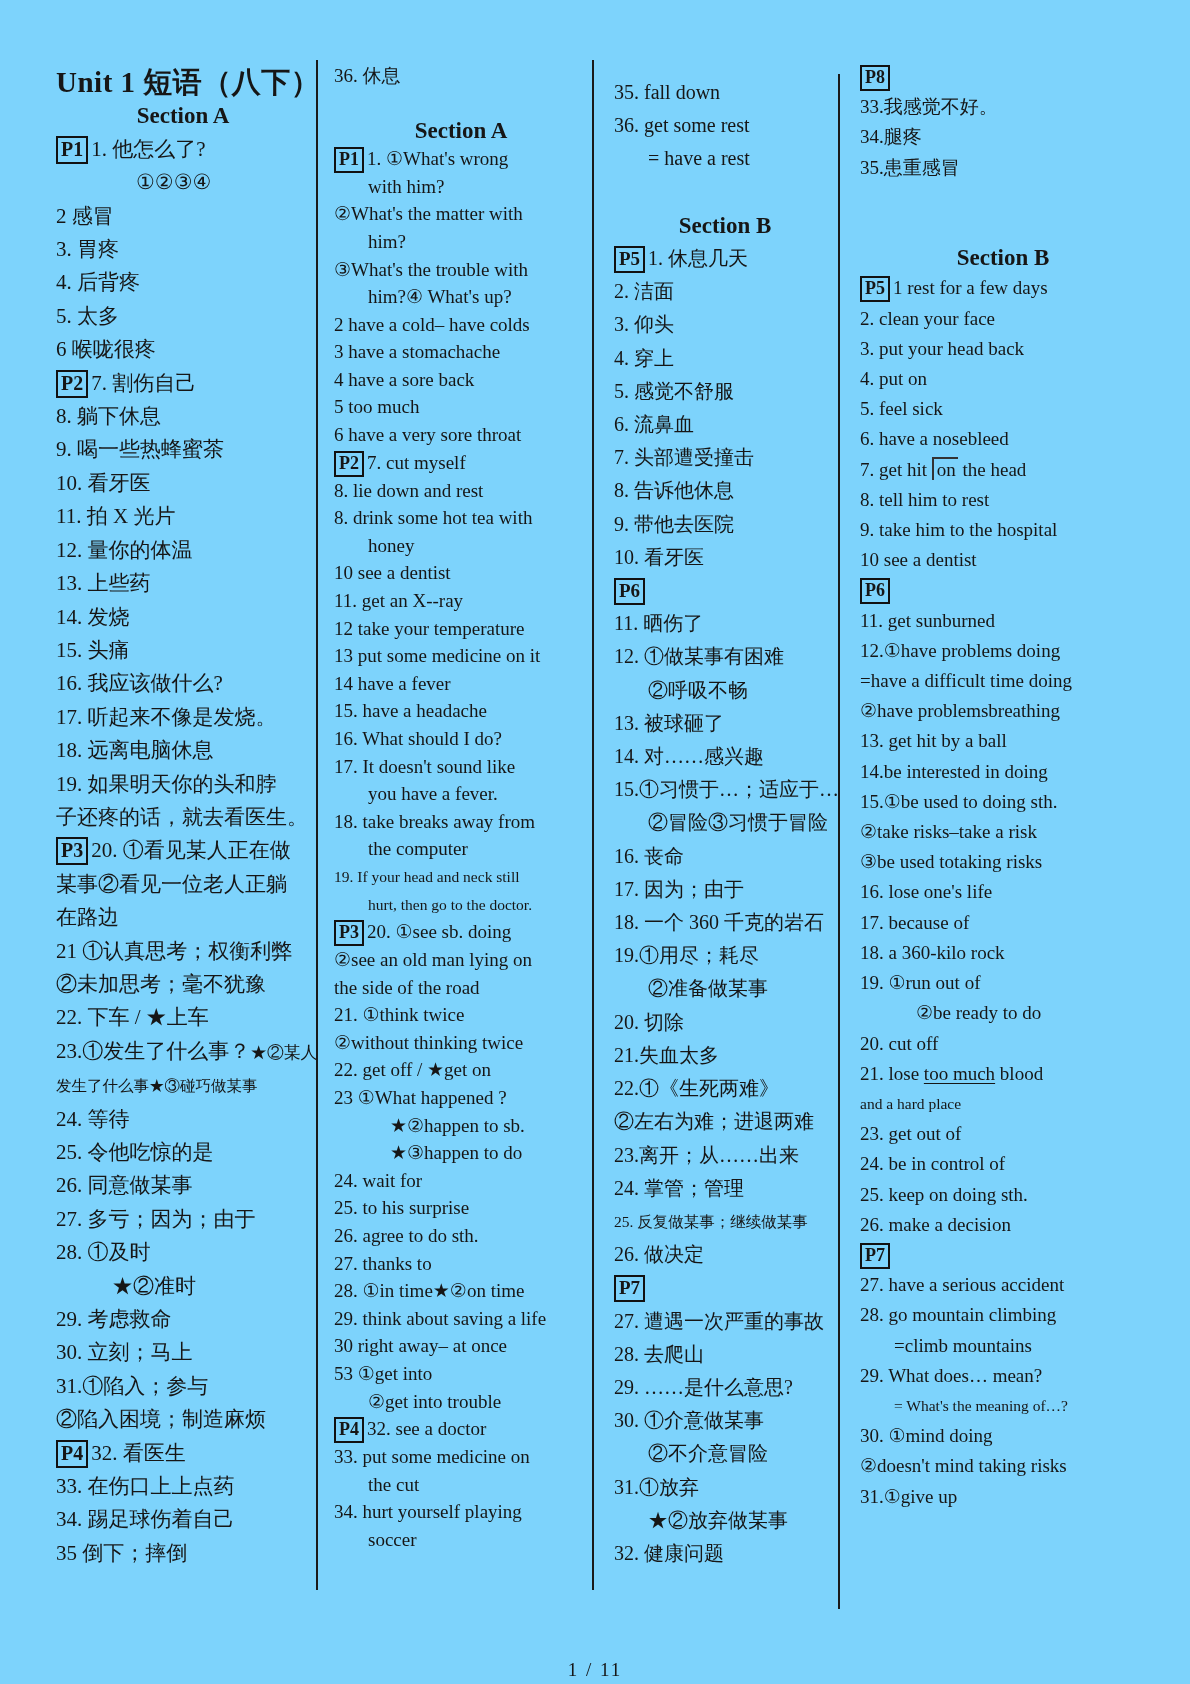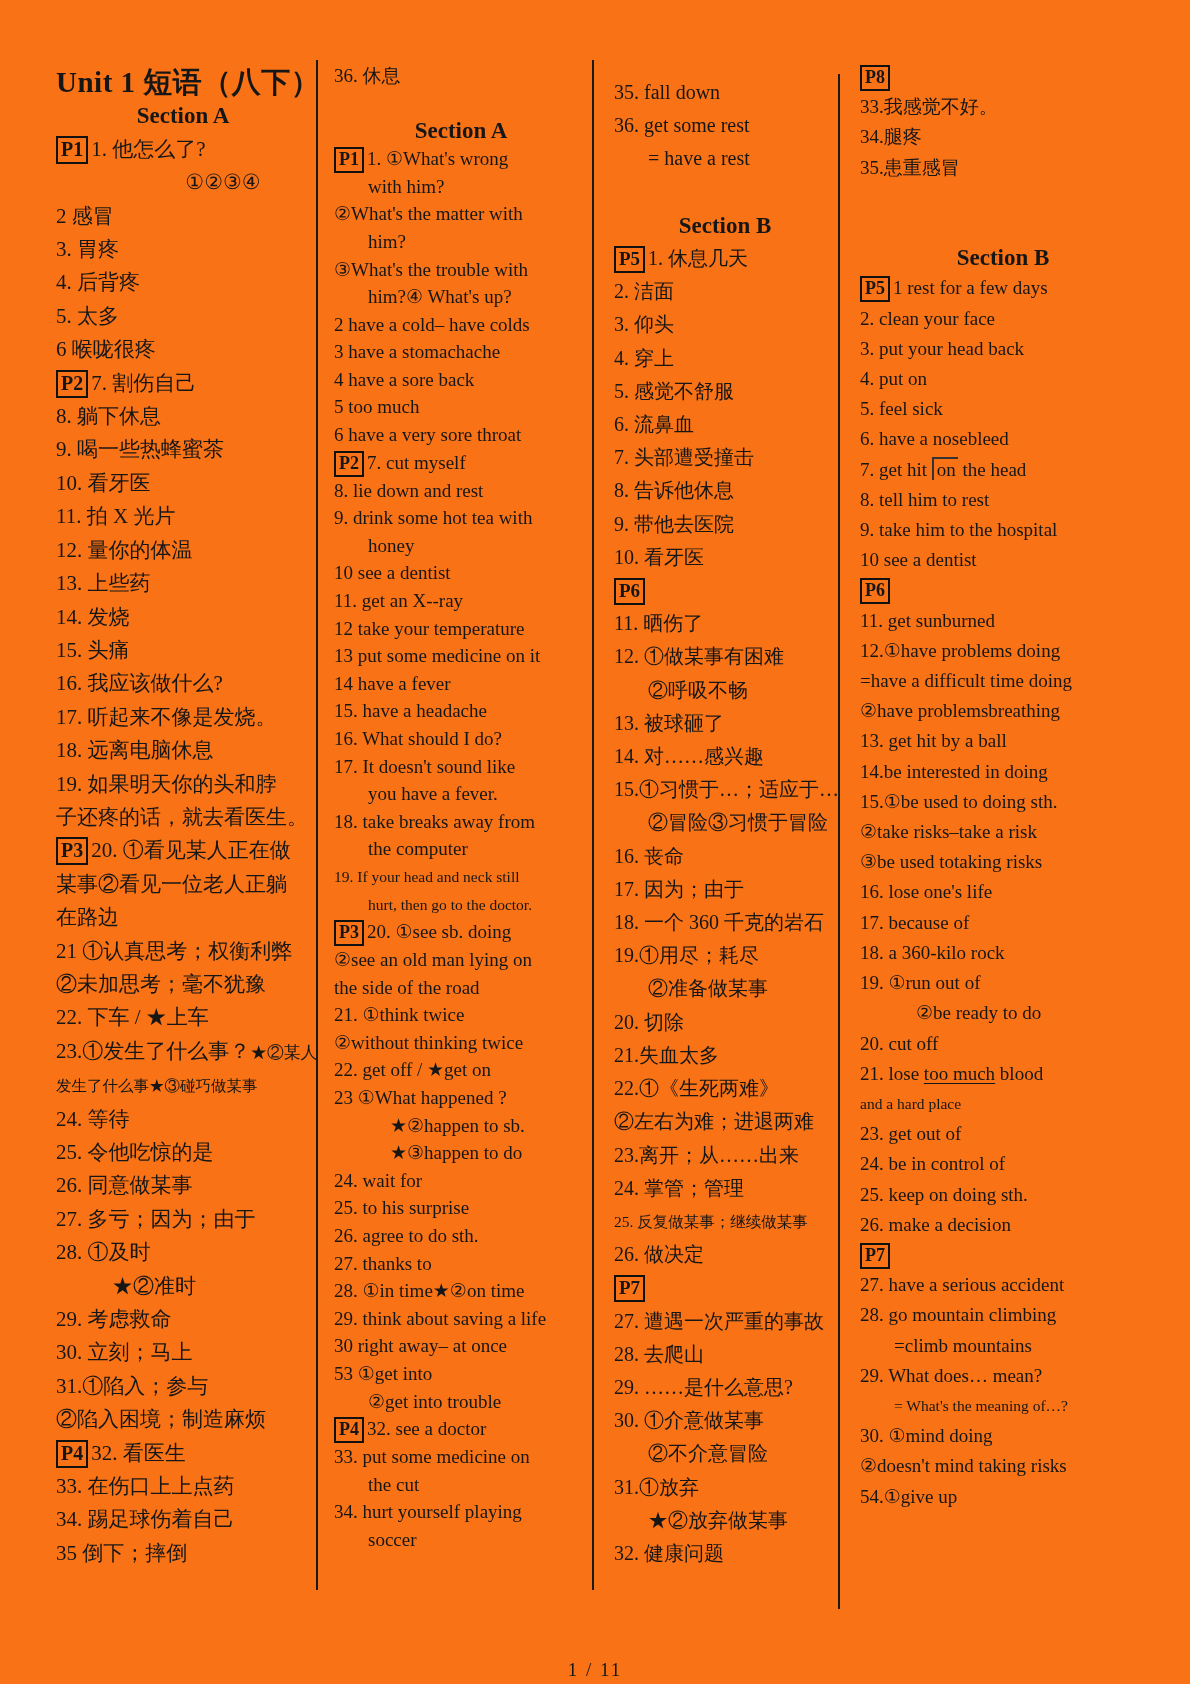--- a/index.html
+++ b/index.html
@@ -1,36 +1,36 @@
 <!DOCTYPE html>
 <html><head>
 <meta charset="utf-8">
 <style>
   html,body { margin:0; padding:0; background:#e8e8e8; }
   .page {
     position:relative;
     width:1190px; height:1684px;
     margin:0 auto;
-    background:#f97316;
+    background:#7dd3fc;
     color:#161616;
     font-family:"Liberation Serif","DejaVu Serif",serif;
     overflow:hidden;
   }
   .columns { position:absolute; top:60px; left:42px; display:flex; }
   .col { box-sizing:border-box; }
   .col1 { width:276px; padding:6px 6px 0 14px; font-size:21px; line-height:33.4px; height:1530px; border-right:2px solid #1a1a1a; }
   .col2 { width:276px; padding:2px 4px 0 16px;  font-size:19px; line-height:27.6px; height:1530px; border-right:2px solid #1a1a1a; }
   .col3 { width:246px; padding:2px 2px 0 20px;  font-size:20px; line-height:33.2px; height:1535px; border-right:2px solid #1a1a1a;margin-top:14px; }
   .col4 { width:308px; padding:2px 2px 0 20px;  font-size:19px; line-height:30.2px; }
   .line { white-space:nowrap; min-height:1em; }
   .title { font-weight:bold; font-size:29px; letter-spacing:0.5px; }
   .sec   { font-weight:bold; font-size:23px; text-align:center; }
   .ind1 { padding-left:34px; }
   .ind2 { padding-left:56px; }
-  .ind3 { padding-left:80px;text-align:center; }
+  .ind3 { padding-left:80px; }
   .small { font-size:15.5px; }
   .sm { font-size:0.8em; }
   .u { text-decoration:underline; text-underline-offset:3px; }
   .bx { border-left:2px solid #333; border-top:2px solid #333; padding:0 2px 0 3px; }
   .pbox {
     display:inline-block;
     border:2px solid #111;
     font-weight:bold;
     line-height:1.05;
     padding:1px 3px 2px 3px;
@@ -104,21 +104,21 @@
         <div class="line ind1"><span>him?</span></div>
         <div class="line"><span>③What's the trouble with</span></div>
         <div class="line ind1"><span>him?④  What's up?</span></div>
         <div class="line"><span>2  have a cold– have colds</span></div>
         <div class="line"><span>3  have a stomachache</span></div>
         <div class="line"><span>4  have a sore back</span></div>
         <div class="line"><span>5  too much</span></div>
         <div class="line"><span>6  have a very sore throat</span></div>
         <div class="line"><span class="pbox">P2</span><span>7.  cut myself</span></div>
         <div class="line"><span>8. lie down and rest</span></div>
-        <div class="line"><span>9.  drink some hot tea with</span></div>
+        <div class="line"><span>8.  drink some hot tea with</span></div>
         <div class="line ind1"><span>honey</span></div>
         <div class="line"><span>10  see a dentist</span></div>
         <div class="line"><span>11.  get an X--ray</span></div>
         <div class="line"><span>12  take your temperature</span></div>
         <div class="line"><span>13  put some medicine on it</span></div>
         <div class="line"><span>14 have a fever</span></div>
         <div class="line"><span>15.  have a headache</span></div>
         <div class="line"><span>16.  What should I do?</span></div>
         <div class="line"><span>17.  It doesn't sound like</span></div>
         <div class="line ind1"><span>you have a fever.</span></div>
@@ -238,17 +238,17 @@
         <div class="line"><span>25. keep on doing sth.</span></div>
         <div class="line"><span>26. make a decision</span></div>
         <div class="line"><span class="pbox">P7</span></div>
         <div class="line"><span>27. have a serious accident</span></div>
         <div class="line"><span>28. go mountain climbing</span></div>
         <div class="line ind1"><span>=climb mountains</span></div>
         <div class="line"><span>29. What does… mean?</span></div>
         <div class="line small ind1"><span>= What's the meaning of…?</span></div>
         <div class="line"><span>30. ①mind doing</span></div>
         <div class="line"><span>②doesn't mind taking risks</span></div>
-        <div class="line"><span>54.①give up</span></div>
+        <div class="line"><span>31.①give up</span></div>
       </div>
   </div>
   <div class="footer">1 / 11</div>
 </div>
 
 </body></html>

